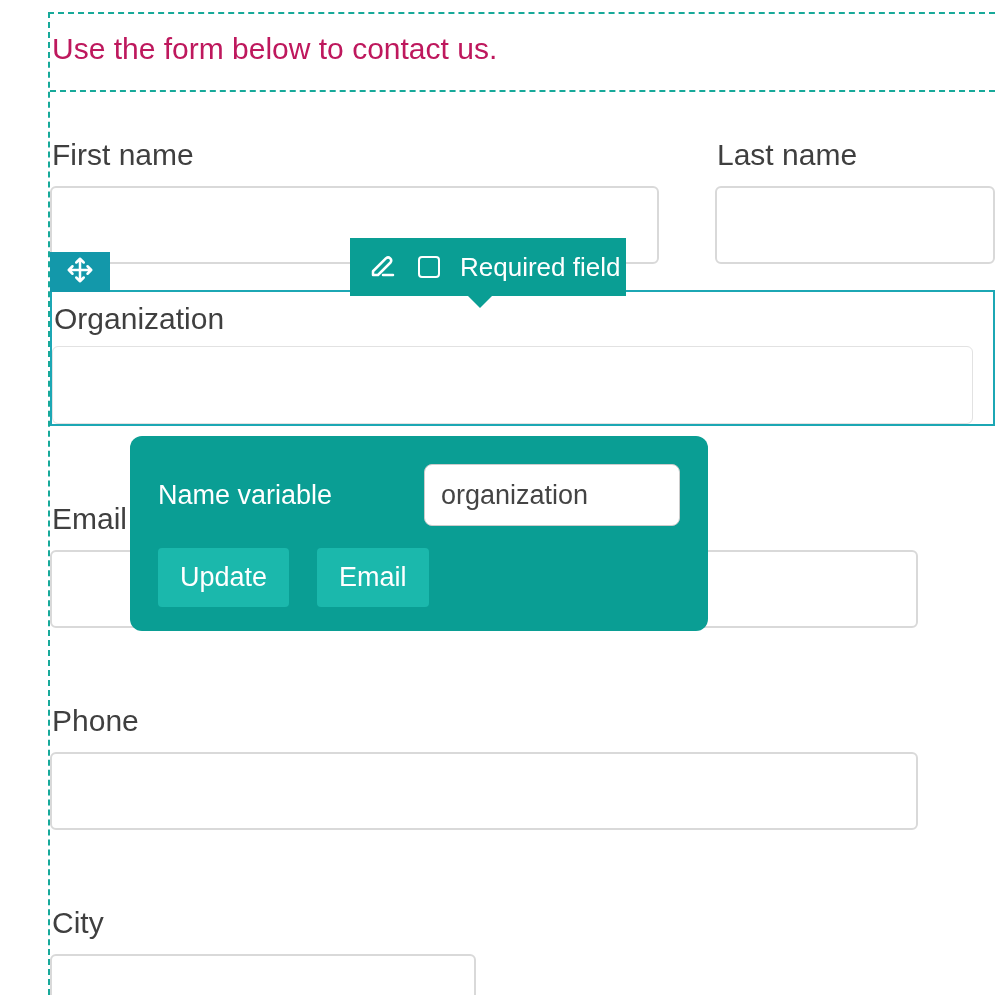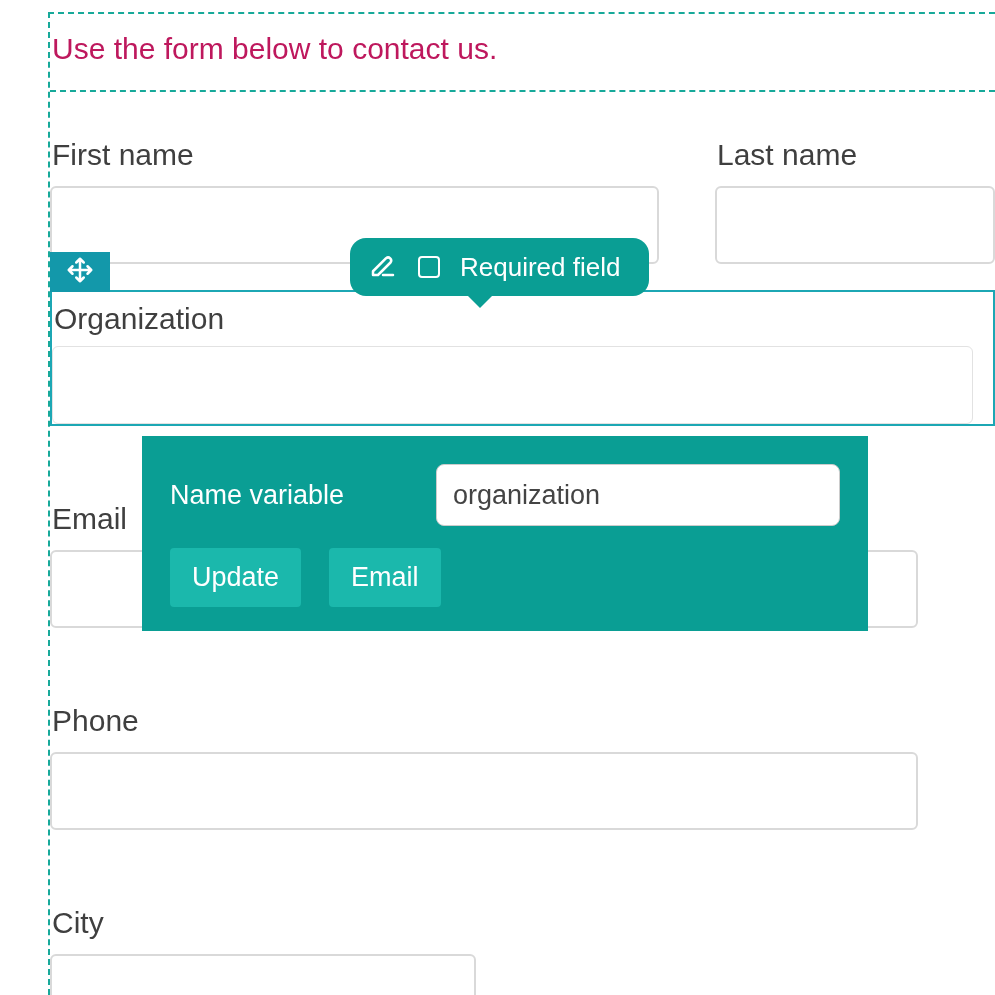--- a/index.html
+++ b/index.html
@@ -92,25 +92,25 @@
   cursor: move;
 }
 .move-handle svg { stroke: #fff; }
 
 
 .tooltip {
   position: absolute;
   top: -52px;
   left: 300px;
   background: #0a9e94;
-  border-radius: 16px;
+  border-radius: 0;
   height: 58px;
   display: flex;
   align-items: center;
-  padding: 0 29px 0 18px;
+  padding: 0 6px 0 18px;
   gap: 20px;
 }
 .tooltip::after {
   content: "";
   position: absolute;
   left: 118px;
   bottom: -12px;
   width: 0; height: 0;
   border-left: 12px solid transparent;
   border-right: 12px solid transparent;
@@ -127,24 +127,24 @@
 .req-label {
   color: #fff;
   font-size: 26px;
   font-weight: 300;
 }
 
 
 .popover {
   position: absolute;
   top: 436px;
-  left: 142px;
-  width: 726px;
+  left: 130px;
+  width: 578px;
   background: #0a9e94;
-  border-radius: 0;
+  border-radius: 12px;
   padding: 28px 28px 24px 28px;
   z-index: 10;
 }
 .pop-row {
   display: flex;
   align-items: center;
   margin-bottom: 22px;
 }
 .pop-label {
   width: 266px;

